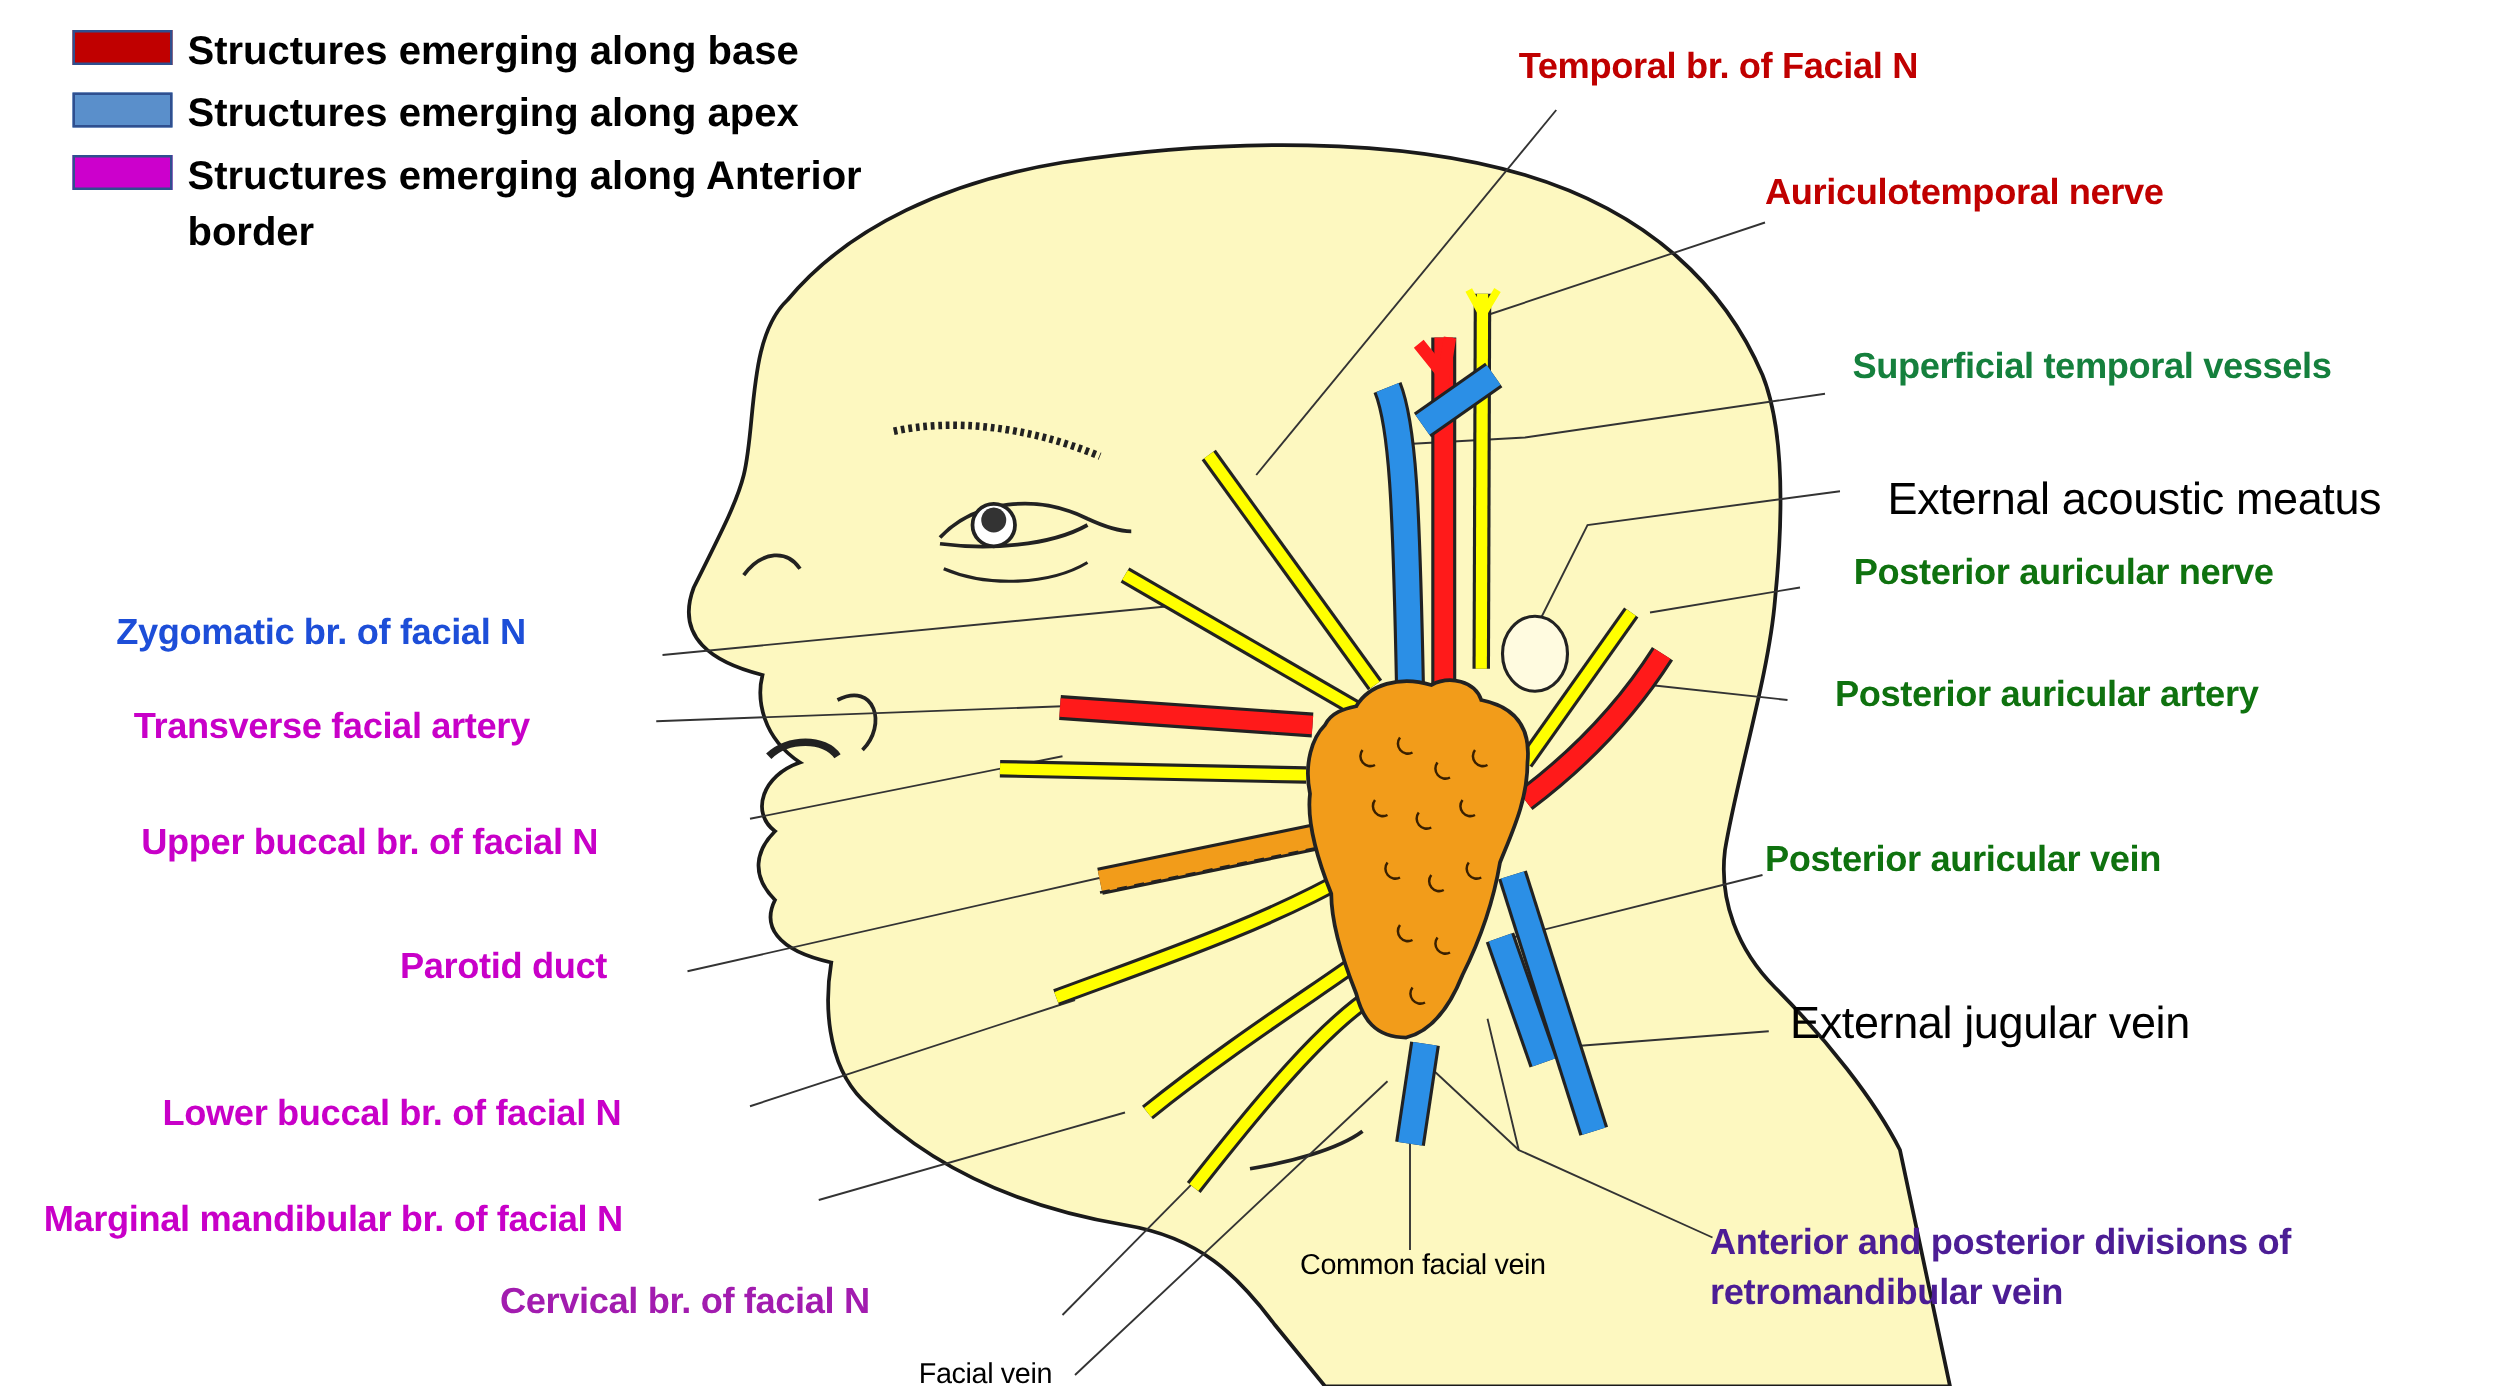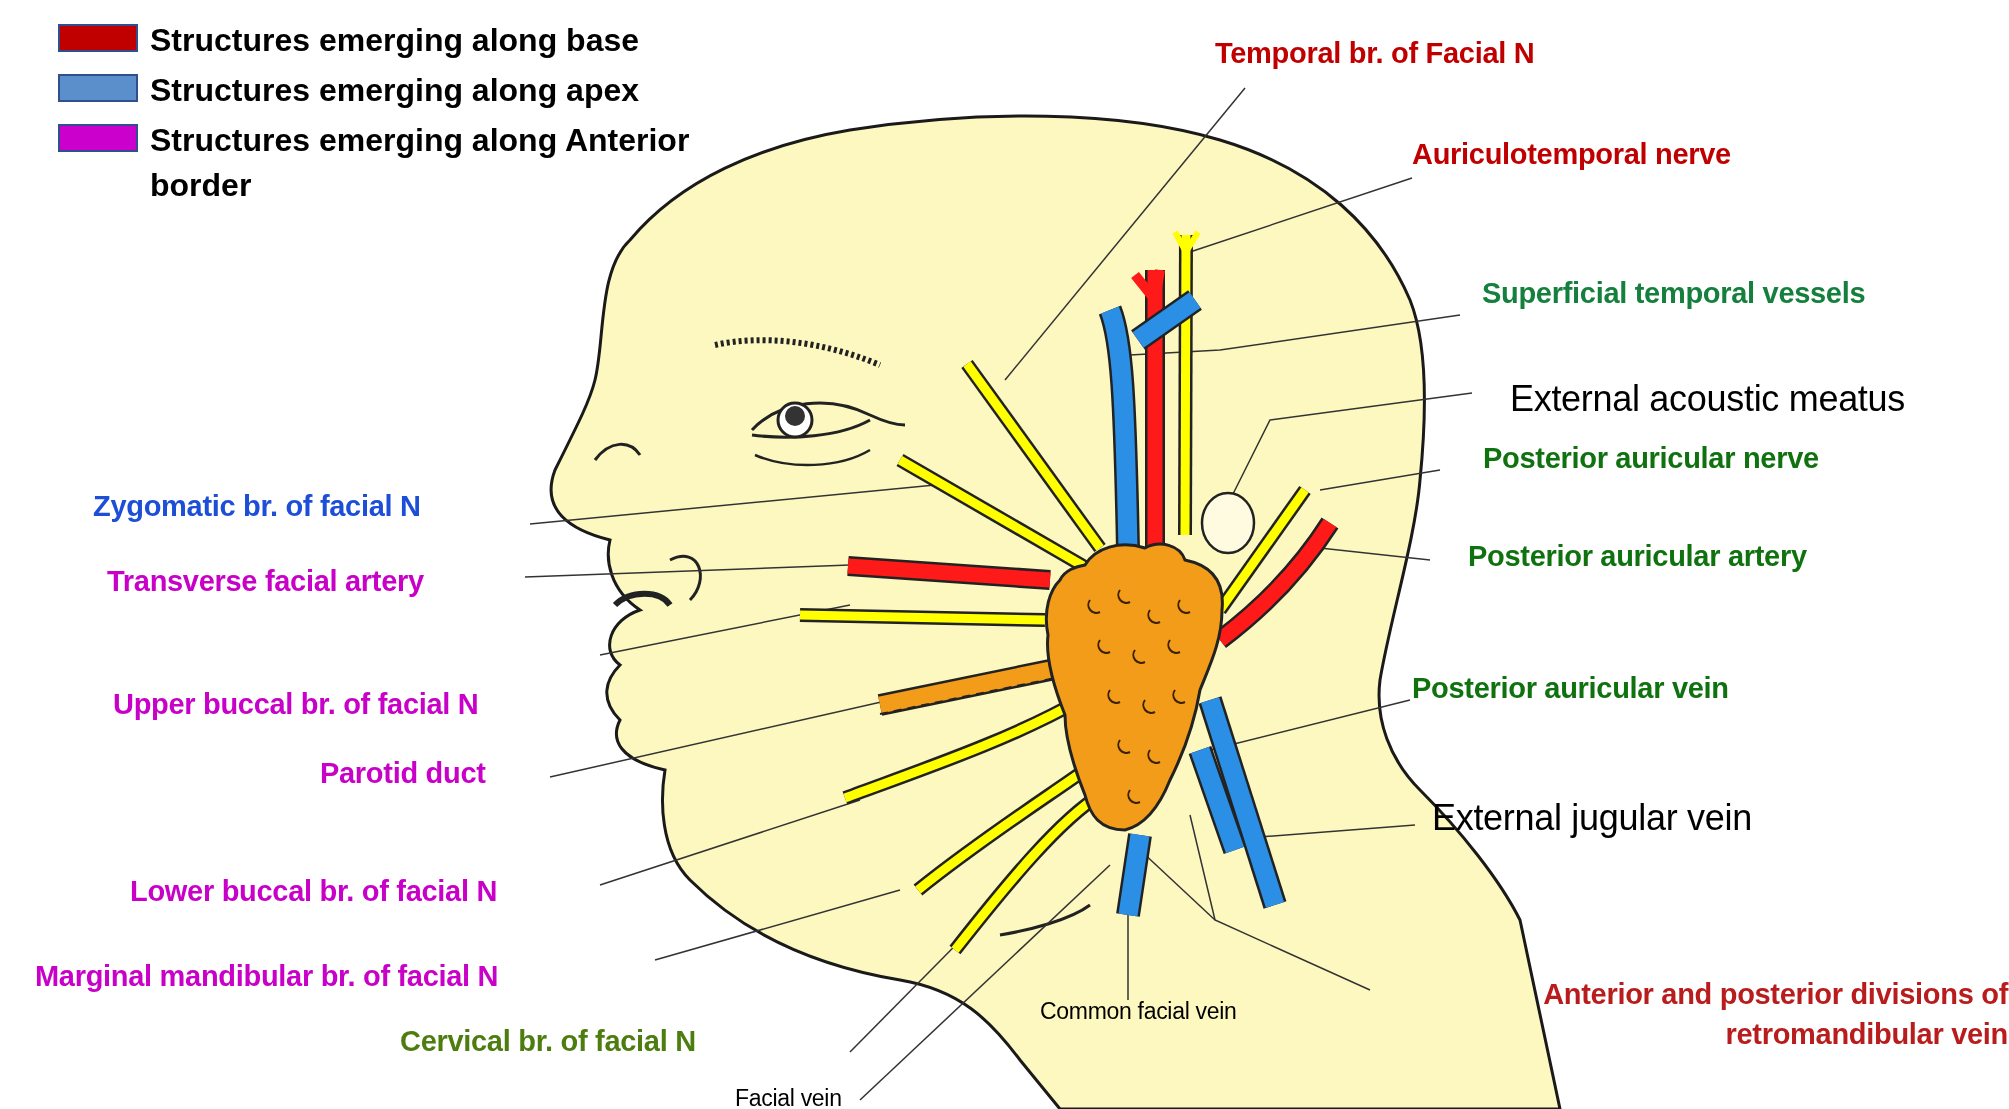--- a/index.html
+++ b/index.html
@@ -154,24 +154,24 @@
 </div>
 
 <div class="lbl big" style="left:1215px; top:37px; color:#c00000;">Temporal br. of Facial N</div>
 <div class="lbl big" style="left:1412px; top:138px; color:#c00000;">Auriculotemporal nerve</div>
 <div class="lbl big" style="left:1482px; top:277px; color:#15803d;">Superficial temporal vessels</div>
 <div class="lbl small" style="left:1510px; top:378px;">External acoustic meatus</div>
 <div class="lbl big" style="left:1483px; top:442px; color:#0f720f;">Posterior auricular nerve</div>
 <div class="lbl big" style="left:1468px; top:540px; color:#0f720f;">Posterior auricular artery</div>
 <div class="lbl big" style="left:1412px; top:672px; color:#0f720f;">Posterior auricular vein</div>
 <div class="lbl small" style="left:1432px; top:797px;">External jugular vein</div>
-<div class="lbl big" style="left:1368px; top:974px; color:#b91c1c; white-space:normal; width:640px; line-height:1.38;text-align:right;">Anterior and posterior divisions of retromandibular vein</div>
+<div class="lbl big" style="left:1368px; top:974px; color:#4c1d95; white-space:normal; width:640px; line-height:1.38;">Anterior and posterior divisions of retromandibular vein</div>
 
 <div class="lbl big" style="left:93px; top:490px; color:#1d4ed8;">Zygomatic br. of facial N</div>
 <div class="lbl big" style="left:107px; top:565px; color:#c800c8;">Transverse facial artery</div>
-<div class="lbl big" style="left:113px; top:658px; color:#c800c8;margin-top:30px;">Upper buccal br. of facial N</div>
+<div class="lbl big" style="left:113px; top:658px; color:#c800c8;">Upper buccal br. of facial N</div>
 <div class="lbl big" style="left:320px; top:757px; color:#c800c8;">Parotid duct</div>
 <div class="lbl big" style="left:130px; top:875px; color:#c800c8;">Lower buccal br. of facial N</div>
 <div class="lbl big" style="left:35px; top:960px; color:#c800c8;">Marginal mandibular br. of facial N</div>
-<div class="lbl big" style="left:400px; top:1025px; color:#4d7c0f;">Cervical br. of facial N</div>
+<div class="lbl big" style="left:400px; top:1025px; color:#a21caf;">Cervical br. of facial N</div>
 
 <div class="lbl small" style="left:1040px; top:998px; font-size:23px;">Common facial vein</div>
 <div class="lbl small" style="left:735px; top:1085px; font-size:23px;">Facial vein</div>
 
 </body></html>

